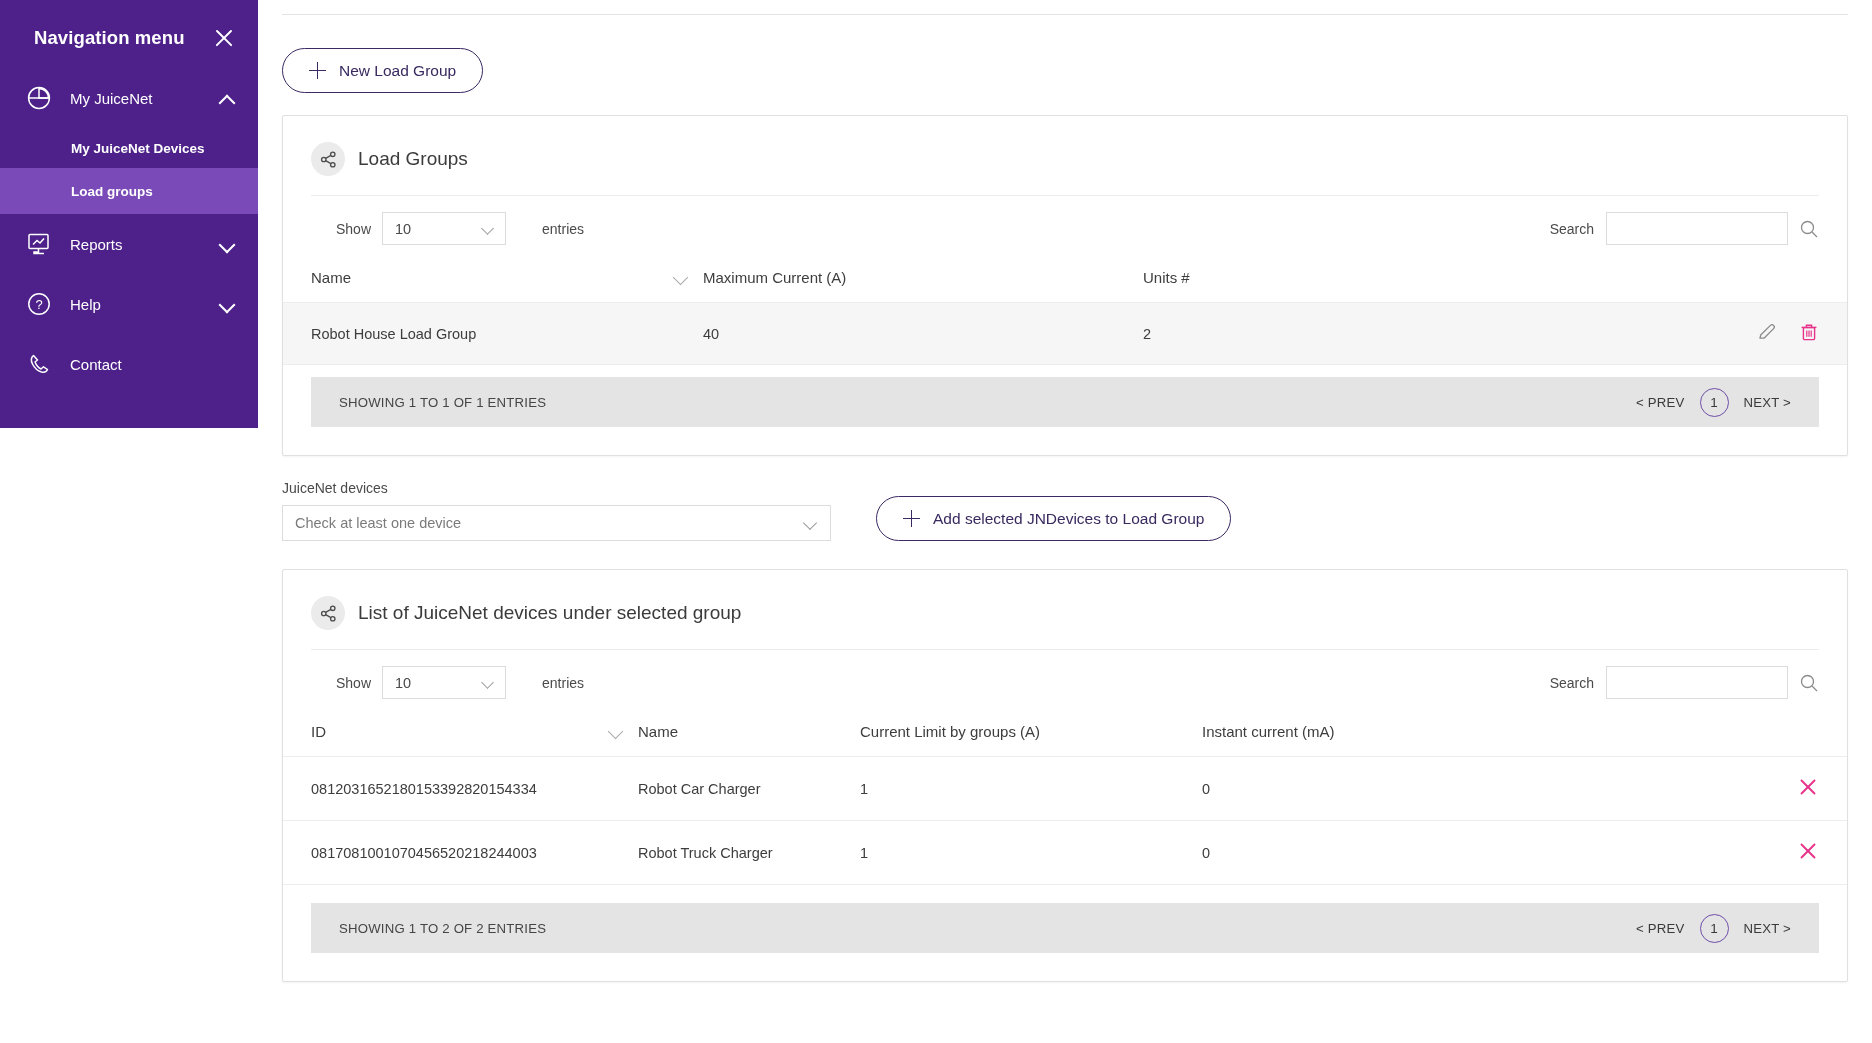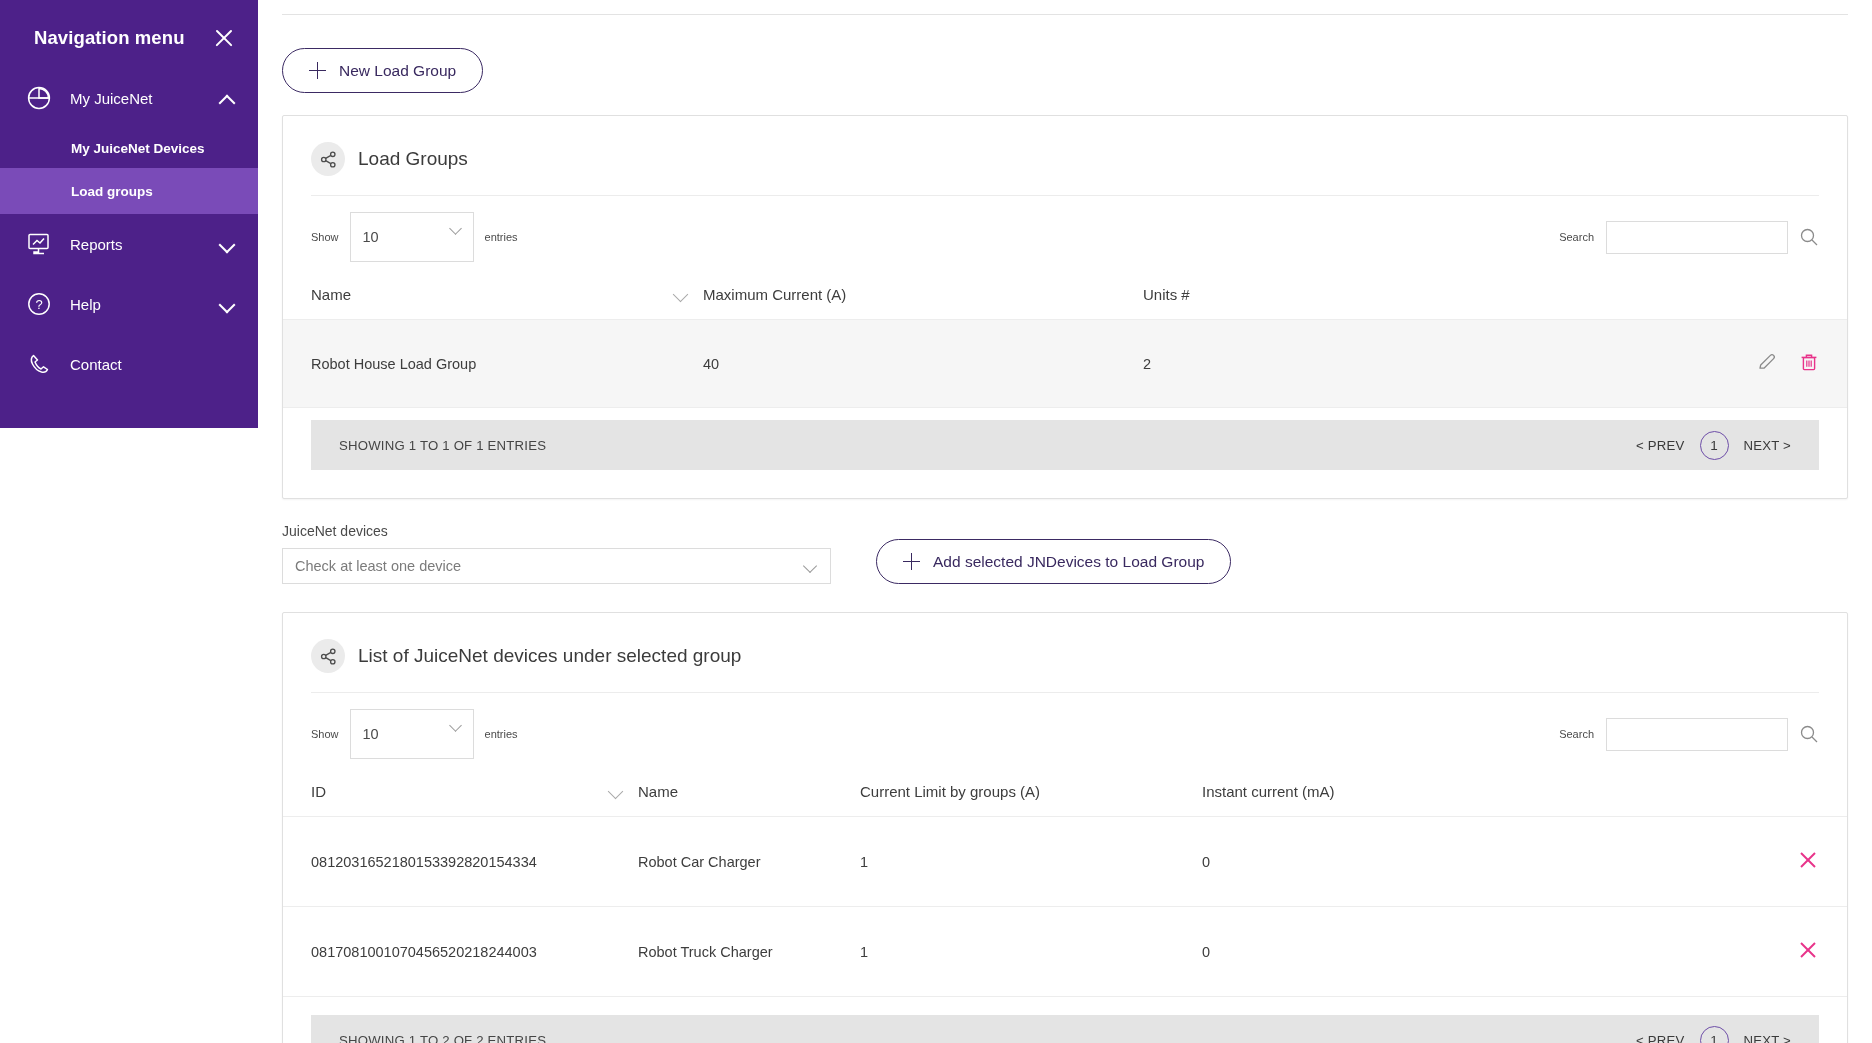--- a/index.html
+++ b/index.html
@@ -88,23 +88,23 @@
   .share-circle {
     width: 34px; height: 34px; border-radius: 50%; background: #ebebeb;
     display: flex; align-items: center; justify-content: center; flex: 0 0 34px;
   }
   .card-title { font-size: 19px; color: #3b3b3b; margin-left: 13px; }
   .card-rule { height: 1px; background: #ececec; margin: 19px 28px 0 28px; }
 
   .tools { display: flex; align-items: center; padding: 16px 28px 0 28px; }
   .tools .left, .tools .right { display: flex; align-items: center; }
   .tools .right { margin-left: auto; }
-  .lbl { font-size: 11px; color: #4a4a4a; }
+  .lbl { font-size: 14px; color: #4a4a4a; margin-left: 25px; }
   .select-box {
-    position: relative; width: 124px; height: 50px; margin: 0 11px;
+    position: relative; width: 124px; height: 33px; margin: 0 11px;
     border: 1px solid #dcdcdc; background: #fff;
     display: flex; align-items: center; padding-left: 12px;
     font-size: 14.5px; color: #4a4a4a; cursor: pointer;
   }
   .select-box .cv {
     position: absolute; right: 11px; top: 11px; width: 11px; height: 11px;
   }
   .select-box .cv:before {
     content: ""; position: absolute; left: 0; top: 0; width: 8px; height: 8px;
     border-right: 1.4px solid #9a9a9a; border-bottom: 1.4px solid #9a9a9a;
@@ -116,21 +116,21 @@
     font-family: "Liberation Sans", sans-serif;
   }
   .search-ico { margin-left: 11px; width: 20px; height: 20px; display: block; cursor: pointer; }
 
   table.dt { width: 100%; border-collapse: collapse; margin-top: 8px; }
   table.dt th {
     text-align: left; font-weight: normal; font-size: 15px; color: #3d3d3d;
     padding: 16px 0 16px 0; border-bottom: 1px solid #ededed;
   }
   table.dt td {
-    font-size: 14.5px; color: #3d3d3d; padding: 32px 0;
+    font-size: 14.5px; color: #3d3d3d; padding: 19px 0;
     border-bottom: 1px solid #ededed;
   }
   table.dt tr.shaded td { background: #f6f6f6; border-bottom: 1px solid #ededed; }
   .th-in { display: flex; align-items: center; }
   .sort-cv { width: 16px; height: 16px; position: relative; margin-left: auto; margin-right: 14px; }
   .sort-cv:before {
     content: ""; position: absolute; left: 2px; top: 2px; width: 10px; height: 10px;
     border-right: 1.4px solid #a9a9a9; border-bottom: 1.4px solid #a9a9a9;
     transform: rotate(45deg);
   }

